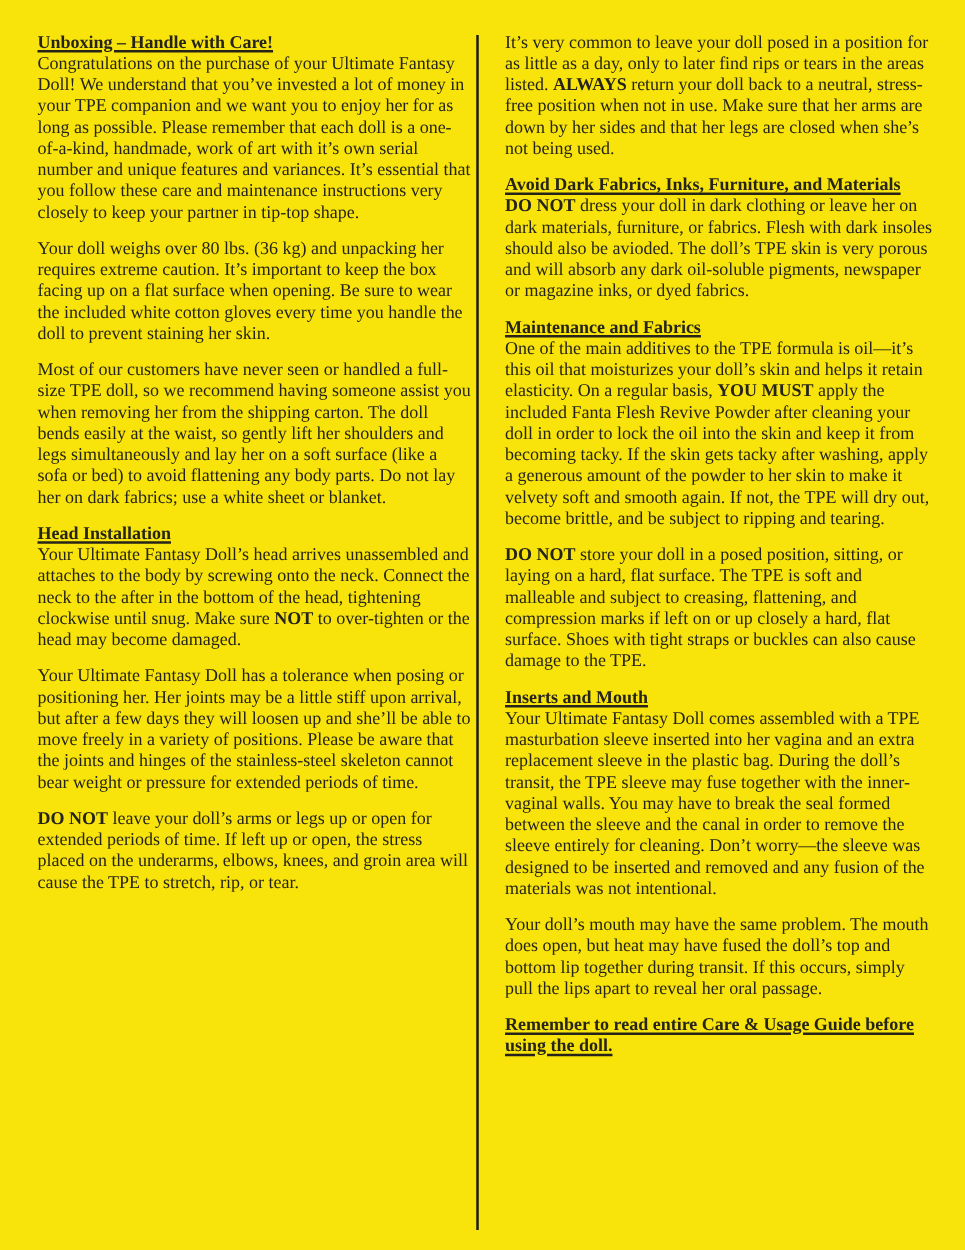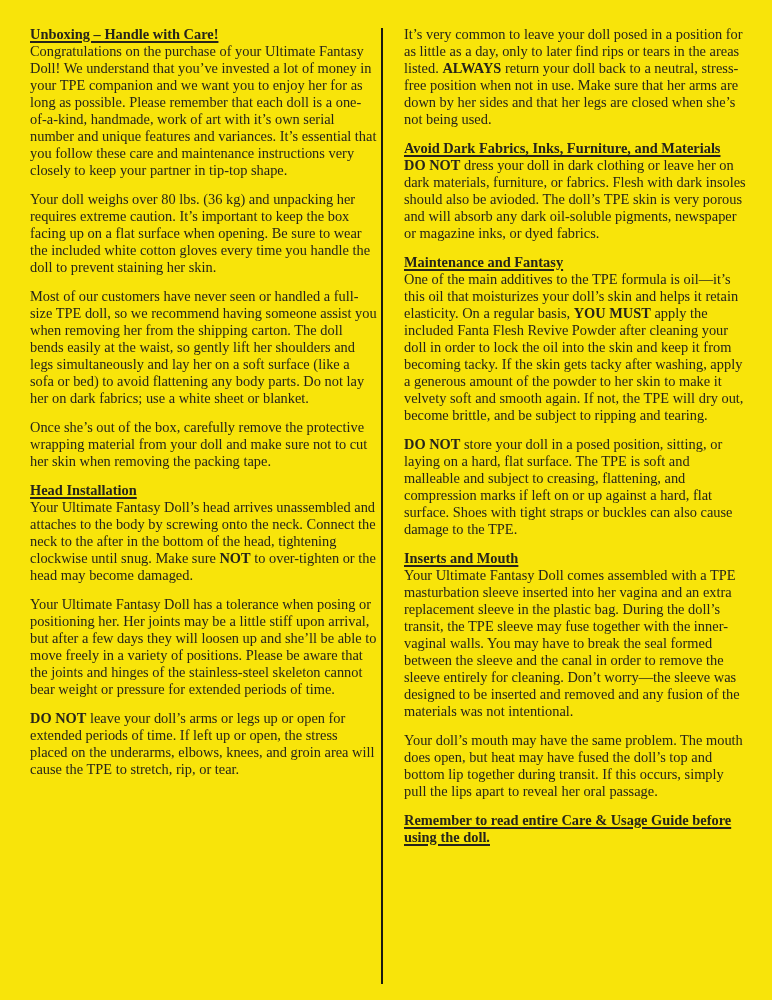--- a/index.html
+++ b/index.html
@@ -56,32 +56,31 @@
 </style>
 </head>
 <body>
 
 <div class="page">
   <div class="col col-left">
       <h2 class="block heading"><span>Unboxing – Handle with Care!</span></h2>
       <p class="block paragraph"><span>Congratulations on the purchase of your Ultimate Fantasy Doll! We understand that you’ve invested a lot of money in your TPE companion and we want you to enjoy her for as long as possible. Please remember that each doll is a one-of-a-kind, handmade, work of art with it’s own serial number and unique features and variances. It’s essential that you follow these care and maintenance instructions very closely to keep your partner in tip-top shape.</span></p>
       <p class="block paragraph"><span>Your doll weighs over 80 lbs. (36 kg) and unpacking her requires extreme caution. It’s important to keep the box facing up on a flat surface when opening. Be sure to wear the included white cotton gloves every time you handle the doll to prevent staining her skin.</span></p>
       <p class="block paragraph"><span>Most of our customers have never seen or handled a full-size TPE doll, so we recommend having someone assist you when removing her from the shipping carton. The doll bends easily at the waist, so gently lift her shoulders and legs simultaneously and lay her on a soft surface (like a sofa or bed) to avoid flattening any body parts. Do not lay her on dark fabrics; use a white sheet or blanket.</span></p>
-      <p class="block paragraph"><span>Once she’s out of the box, carefully remove the protective wrapping material from your doll and make sure not to cut her skin when removing the packing tape.</span></p>
       <h2 class="block heading"><span>Head Installation</span></h2>
       <p class="block paragraph"><span>Your Ultimate Fantasy Doll’s head arrives unassembled and attaches to the body by screwing onto the neck. Connect the neck to the after in the bottom of the head, tightening clockwise until snug. Make sure </span><b>NOT</b><span> to over-tighten or the head may become damaged.</span></p>
       <p class="block paragraph"><span>Your Ultimate Fantasy Doll has a tolerance when posing or positioning her. Her joints may be a little stiff upon arrival, but after a few days they will loosen up and she’ll be able to move freely in a variety of positions. Please be aware that the joints and hinges of the stainless-steel skeleton cannot bear weight or pressure for extended periods of time.</span></p>
       <p class="block paragraph"><b>DO NOT</b><span> leave your doll’s arms or legs up or open for extended periods of time. If left up or open, the stress placed on the underarms, elbows, knees, and groin area will cause the TPE to stretch, rip, or tear.</span></p>
     </div>
   <div class="divider"></div>
   <div class="col col-right">
       <p class="block paragraph"><span>It’s very common to leave your doll posed in a position for as little as a day, only to later find rips or tears in the areas listed. </span><b>ALWAYS</b><span> return your doll back to a neutral, stress-free position when not in use. Make sure that her arms are down by her sides and that her legs are closed when she’s not being used.</span></p>
       <h2 class="block heading"><span>Avoid Dark Fabrics, Inks, Furniture, and Materials</span></h2>
       <p class="block paragraph"><b>DO NOT</b><span> dress your doll in dark clothing or leave her on dark materials, furniture, or fabrics. Flesh with dark insoles should also be avioded. The doll’s TPE skin is very porous and will absorb any dark oil-soluble pigments, newspaper or magazine inks, or dyed fabrics.</span></p>
-      <h2 class="block heading"><span>Maintenance and Fantasy</span></h2>
+      <h2 class="block heading"><span>Maintenance and Fabrics</span></h2>
       <p class="block paragraph"><span>One of the main additives to the TPE formula is oil—it’s this oil that moisturizes your doll’s skin and helps it retain elasticity. On a regular basis, </span><b>YOU MUST</b><span> apply the included Fanta Flesh Revive Powder after cleaning your doll in order to lock the oil into the skin and keep it from becoming tacky. If the skin gets tacky after washing, apply a generous amount of the powder to her skin to make it velvety soft and smooth again. If not, the TPE will dry out, become brittle, and be subject to ripping and tearing.</span></p>
-      <p class="block paragraph"><b>DO NOT</b><span> store your doll in a posed position, sitting, or laying on a hard, flat surface. The TPE is soft and malleable and subject to creasing, flattening, and compression marks if left on or up against a hard, flat surface. Shoes with tight straps or buckles can also cause damage to the TPE.</span></p>
+      <p class="block paragraph"><b>DO NOT</b><span> store your doll in a posed position, sitting, or laying on a hard, flat surface. The TPE is soft and malleable and subject to creasing, flattening, and compression marks if left on or up closely a hard, flat surface. Shoes with tight straps or buckles can also cause damage to the TPE.</span></p>
       <h2 class="block heading"><span>Inserts and Mouth</span></h2>
       <p class="block paragraph"><span>Your Ultimate Fantasy Doll comes assembled with a TPE masturbation sleeve inserted into her vagina and an extra replacement sleeve in the plastic bag. During the doll’s transit, the TPE sleeve may fuse together with the inner-vaginal walls. You may have to break the seal formed between the sleeve and the canal in order to remove the sleeve entirely for cleaning. Don’t worry—the sleeve was designed to be inserted and removed and any fusion of the materials was not intentional.</span></p>
       <p class="block paragraph"><span>Your doll’s mouth may have the same problem. The mouth does open, but heat may have fused the doll’s top and bottom lip together during transit. If this occurs, simply pull the lips apart to reveal her oral passage.</span></p>
       <p class="block closing"><span>Remember to read entire Care &amp; Usage Guide before using the doll.</span></p>
     </div>
 </div>
 
 </body></html>

